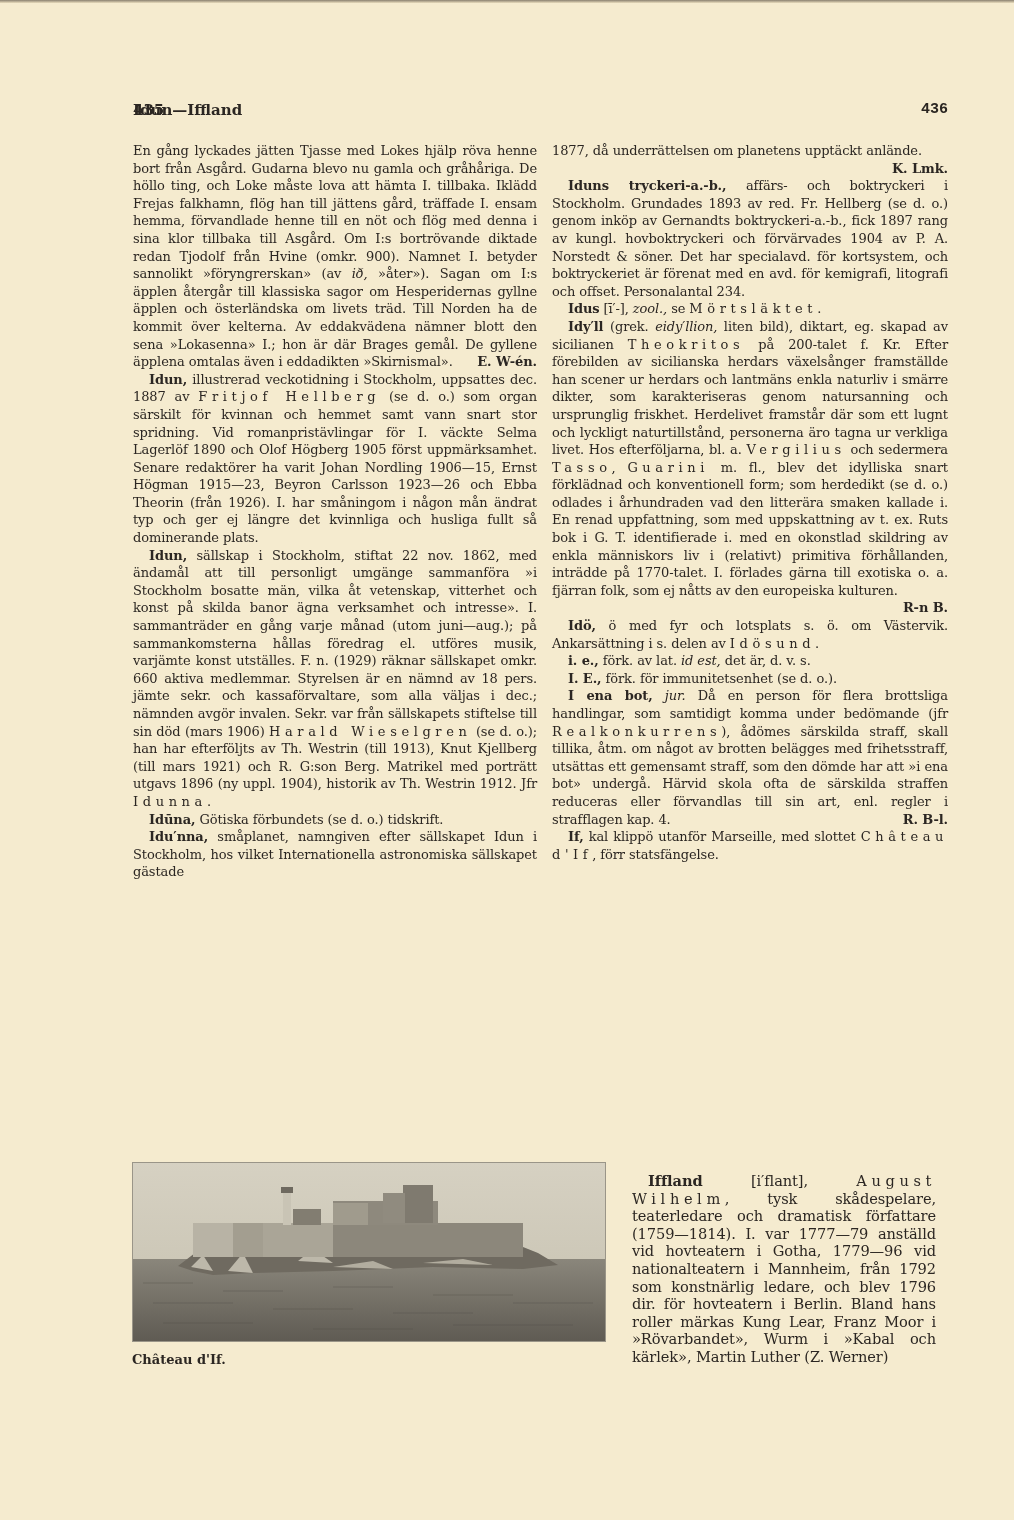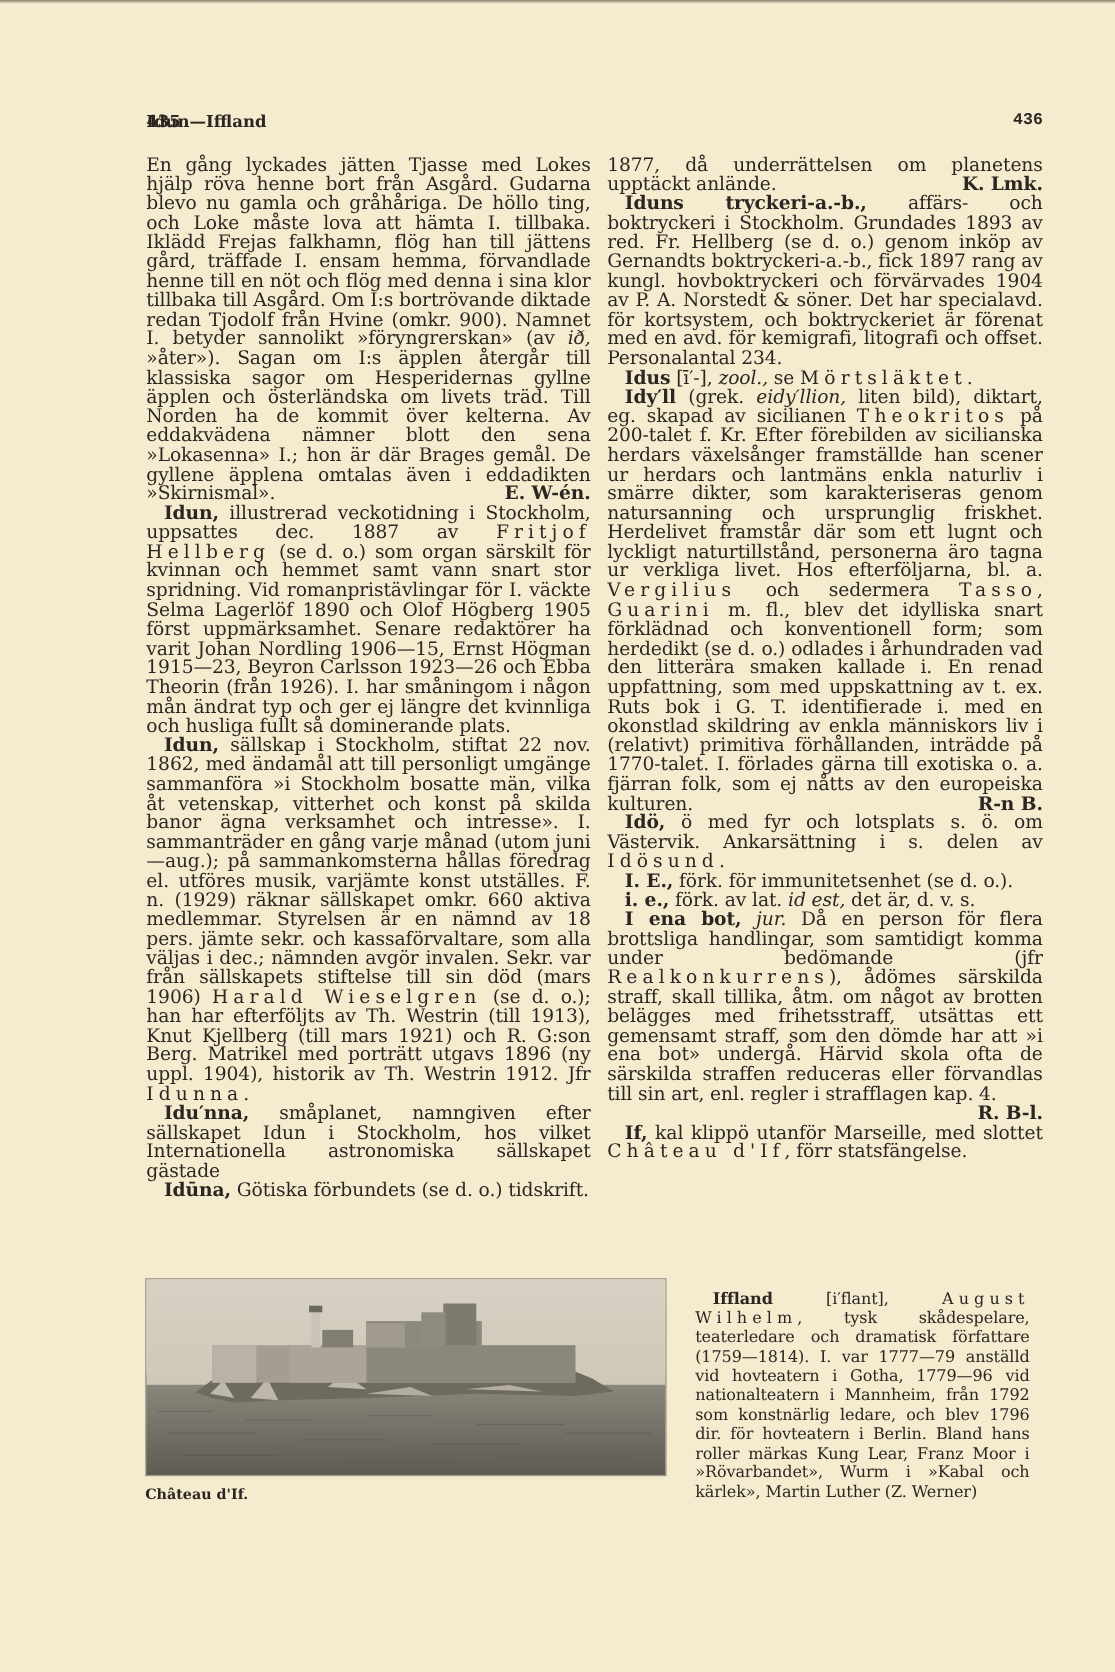--- a/index.html
+++ b/index.html
@@ -18,21 +18,21 @@
   .page-header {
     position: absolute; top: 101px; left: 133px; width: 815px; height: 24px;
     font-size: 15px; font-weight: bold;
   }
   .page-header .pn-left { position: absolute; left: 0; top: 0; }
   .page-header .title { position: absolute; left: 0; width: 100%; top: 0; }
   .page-header .pn-right { position: absolute; right: 0; top: 0; font-family: Liberation Mono, monospace; }
 
   .col {
     position: absolute;
-    font-size: 17px;
+    font-size: 13px;
     line-height: 17.6px;
     text-align: justify;
     letter-spacing: -0.1px;
     word-spacing: 0px;
   }
   .col-left { left: 133px; top: 142px; width: 404px; }
   .col-right { left: 552px; top: 142px; width: 396px; }
   .col p { margin: 0; text-indent: 0; }
   .col p.entry { text-indent: 16px; }
   .col p .sig { float: right; font-weight: bold; }
@@ -70,23 +70,23 @@
 </div>
 
 <div class="col col-left">
   <p><span>En gång lyckades jätten Tjasse med Lokes hjälp röva henne bort från Asgård. Gudarna blevo nu gamla och gråhåriga. De höllo ting, och Loke måste lova att hämta I. tillbaka. Iklädd Frejas falkhamn, flög han till jättens gård, träffade I. ensam hemma, förvandlade henne till en nöt och flög med denna i sina klor tillbaka till Asgård. Om I:s bortrövande diktade redan Tjodolf från Hvine (omkr. 900). Namnet I. betyder sannolikt »föryngrerskan» (av </span><i>ið,</i><span> »åter»). Sagan om I:s äpplen återgår till klassiska sagor om Hesperidernas gyllne äpplen och österländska om livets träd. Till Norden ha de kommit över kelterna. Av eddakvädena nämner blott den sena »Lokasenna» I.; hon är där Brages gemål. De gyllene äpplena omtalas även i eddadikten »Skirnismal».</span> <span class="sig">E. W-én.</span></p>
   <div style="clear:both"></div>
 
   <p class="entry"><b>Idun,</b><span> illustrerad veckotidning i Stockholm, uppsattes dec. 1887 av </span><span class="sp">Fritjof Hellberg</span><span> (se d. o.) som organ särskilt för kvinnan och hemmet samt vann snart stor spridning. Vid romanpristävlingar för I. väckte Selma Lagerlöf 1890 och Olof Högberg 1905 först uppmärksamhet. Senare redaktörer ha varit Johan Nordling 1906—15, Ernst Högman 1915—23, Beyron Carlsson 1923—26 och Ebba Theorin (från 1926). I. har småningom i någon mån ändrat typ och ger ej längre det kvinnliga och husliga fullt så dominerande plats.</span></p>
 
   <p class="entry"><b>Idun,</b><span> sällskap i Stockholm, stiftat 22 nov. 1862, med ändamål att till personligt umgänge sammanföra »i Stockholm bosatte män, vilka åt vetenskap, vitterhet och konst på skilda banor ägna verksamhet och intresse». I. sammanträder en gång varje månad (utom juni—aug.); på sammankomsterna hållas föredrag el. utföres musik, varjämte konst utställes. F. n. (1929) räknar sällskapet omkr. 660 aktiva medlemmar. Styrelsen är en nämnd av 18 pers. jämte sekr. och kassaförvaltare, som alla väljas i dec.; nämnden avgör invalen. Sekr. var från sällskapets stiftelse till sin död (mars 1906) </span><span class="sp">Harald Wieselgren</span><span> (se d. o.); han har efterföljts av Th. Westrin (till 1913), Knut Kjellberg (till mars 1921) och R. G:son Berg. Matrikel med porträtt utgavs 1896 (ny uppl. 1904), historik av Th. Westrin 1912. Jfr </span><span class="sp">Idunna</span><span>.</span></p>
 
+  <p class="entry"><b>Idūna,</b><span> Götiska förbundets (se d. o.) tidskrift.</span></p>
+
   <p class="entry"><b>Idu′nna,</b><span> småplanet, namngiven efter sällskapet Idun i Stockholm, hos vilket Internationella astronomiska sällskapet gästade</span></p>
-
-  <p class="entry"><b>Idūna,</b><span> Götiska förbundets (se d. o.) tidskrift.</span></p>
 </div>
 
 <div class="figure">
   <svg width="472" height="178" viewBox="0 0 472 178">
     <defs>
       <linearGradient id="sky" x1="0" y1="0" x2="0" y2="1">
         <stop offset="0" stop-color="#d6d1c2"></stop>
         <stop offset="1" stop-color="#cdc8b8"></stop>
       </linearGradient>
       <linearGradient id="sea" x1="0" y1="0" x2="0" y2="1">
@@ -140,23 +140,23 @@
 
   <p class="entry"><b>Idus</b><span> [ī′-], </span><i>zool.,</i><span> se </span><span class="sp">Mörtsläktet</span><span>.</span></p>
 
   <div style="clear:both"></div>
 
   <p class="entry"><b>Idy′ll</b><span> (grek. </span><i>eidy′llion,</i><span> liten bild), diktart, eg. skapad av sicilianen </span><span class="sp">Theokritos</span><span> på 200-talet f. Kr. Efter förebilden av sicilianska herdars växelsånger framställde han scener ur herdars och lantmäns enkla naturliv i smärre dikter, som karakteriseras genom natursanning och ursprunglig friskhet. Herdelivet framstår där som ett lugnt och lyckligt naturtillstånd, personerna äro tagna ur verkliga livet. Hos efterföljarna, bl. a. </span><span class="sp">Vergilius</span><span> och sedermera </span><span class="sp">Tasso</span><span>, </span><span class="sp">Guarini</span><span> m. fl., blev det idylliska snart förklädnad och konventionell form; som herdedikt (se d. o.) odlades i århundraden vad den litterära smaken kallade i. En renad uppfattning, som med uppskattning av t. ex. Ruts bok i G. T. identifierade i. med en okonstlad skildring av enkla människors liv i (relativt) primitiva förhållanden, inträdde på 1770-talet. I. förlades gärna till exotiska o. a. fjärran folk, som ej nåtts av den europeiska kulturen.</span> <span class="sig">R-n B.</span></p>
   <div style="clear:both"></div>
 
   <p class="entry"><b>Idö,</b><span> ö med fyr och lotsplats s. ö. om Västervik. Ankarsättning i s. delen av </span><span class="sp">Idösund</span><span>.</span></p>
 
+  <p class="entry"><b>i. e.,</b><span> förk. av lat. </span><i>id est,</i><span> det är, d. v. s.</span></p>
+
   <p class="entry"><b>I. E.,</b><span> förk. för immunitetsenhet (se d. o.).</span></p>
-
-  <p class="entry"><b>i. e.,</b><span> förk. av lat. </span><i>id est,</i><span> det är, d. v. s.</span></p>
 
   <p class="entry"><b>I ena bot,</b><i> jur.</i><span> Då en person för flera brottsliga handlingar, som samtidigt komma under bedömande (jfr </span><span class="sp">Realkonkurrens</span><span>), ådömes särskilda straff, skall tillika, åtm. om något av brotten belägges med frihetsstraff, utsättas ett gemensamt straff, som den dömde har att »i ena bot» undergå. Härvid skola ofta de särskilda straffen reduceras eller förvandlas till sin art, enl. regler i strafflagen kap. 4.</span> <span class="sig">R. B-l.</span></p>
   <div style="clear:both"></div>
 
   <p class="entry"><b>If,</b><span> kal klippö utanför Marseille, med slottet </span><span class="sp">Château d'If</span><span>, förr statsfängelse.</span></p>
 </div>
 
 <div class="col-right-tail">
   <p class="entry"><b>Iffland</b><span> [i′flant], </span><span class="sp">August Wilhelm</span><span>, tysk skådespelare, teaterledare och dramatisk författare (1759—1814). I. var 1777—79 anställd vid hovteatern i Gotha, 1779—96 vid nationalteatern i Mannheim, från 1792 som konstnärlig ledare, och blev 1796 dir. för hovteatern i Berlin. Bland hans roller märkas Kung Lear, Franz Moor i »Rövarbandet», Wurm i »Kabal och kärlek», Martin Luther (Z. Werner)</span></p>
 </div>

